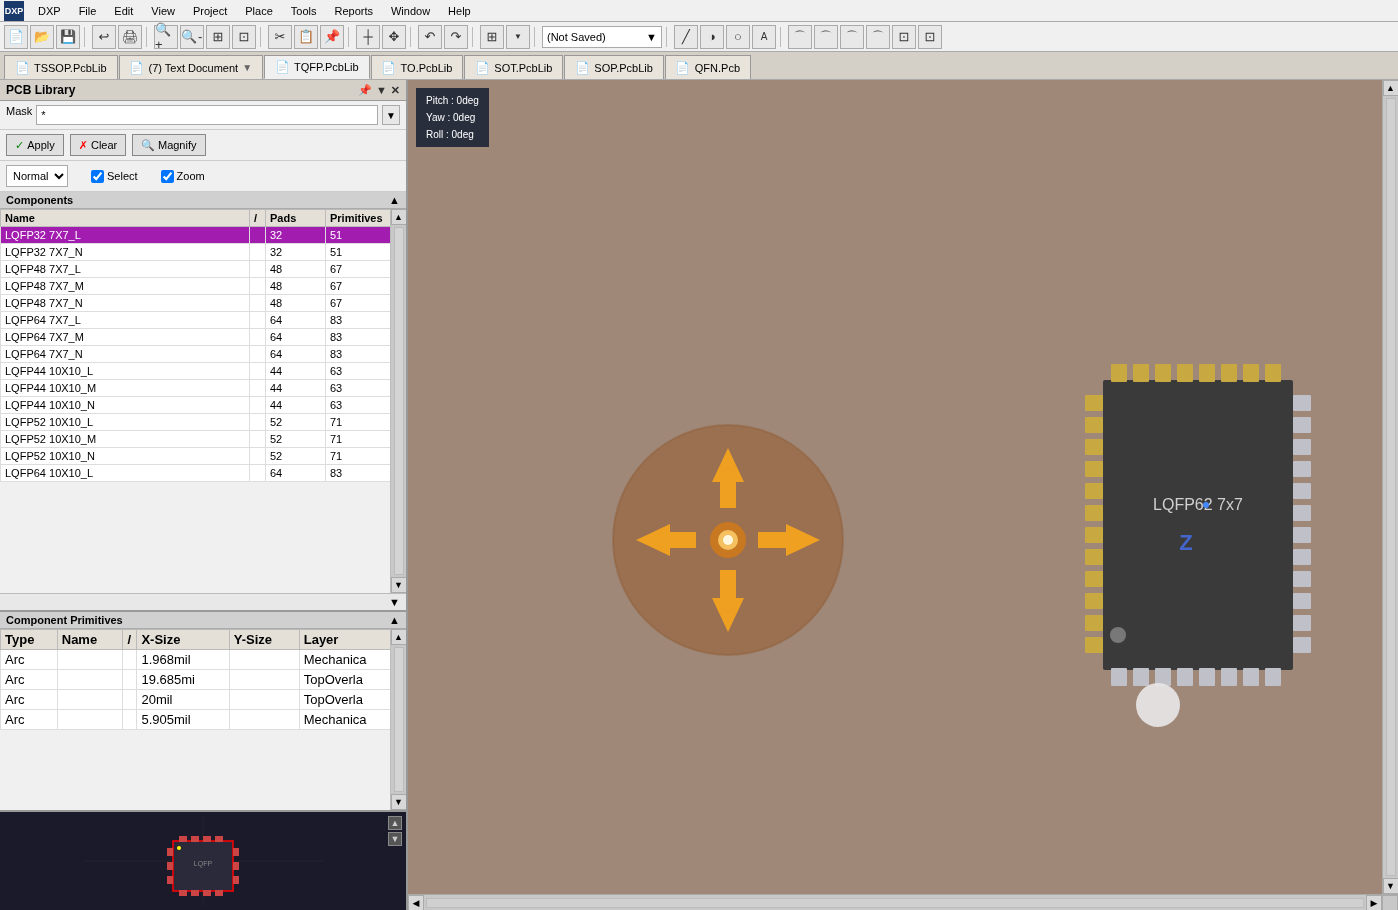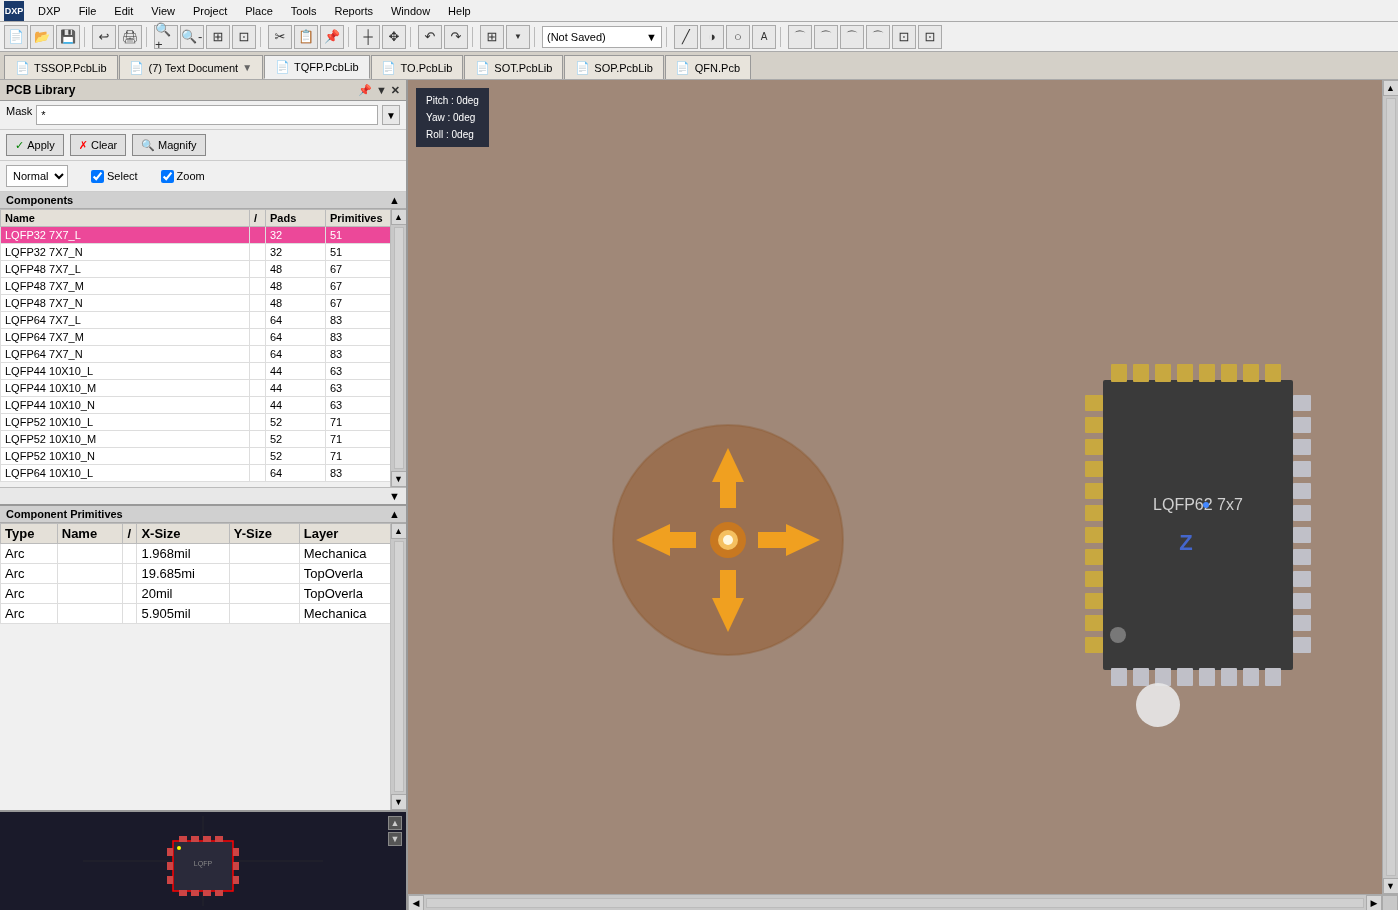--- a/index.html
+++ b/index.html
@@ -189,27 +189,27 @@
       border: 1px solid #bbb;
       padding: 2px 4px;
       text-align: left;
       cursor: pointer;
       position: sticky; top: 0;
     }
     .component-table td {
       border: 1px solid #ddd;
       padding: 2px 4px;
     }
-    .component-table tr.selected td { background: #ec4899; color: #fff; }
+    .component-table tr.selected td { background: #a21caf; color: #fff; }
     .component-table tr:not(.selected) td { background: #fff; }
     .components-area {
       display: flex;
       flex-direction: column;
       border-bottom: 2px solid #999;
-      height: 314px;
+      height: 420px;
     }
 
     
     .primitives-area {
       display: flex;
       flex-direction: column;
       flex: 1;
     }
     .prim-table {
       width: 100%;

